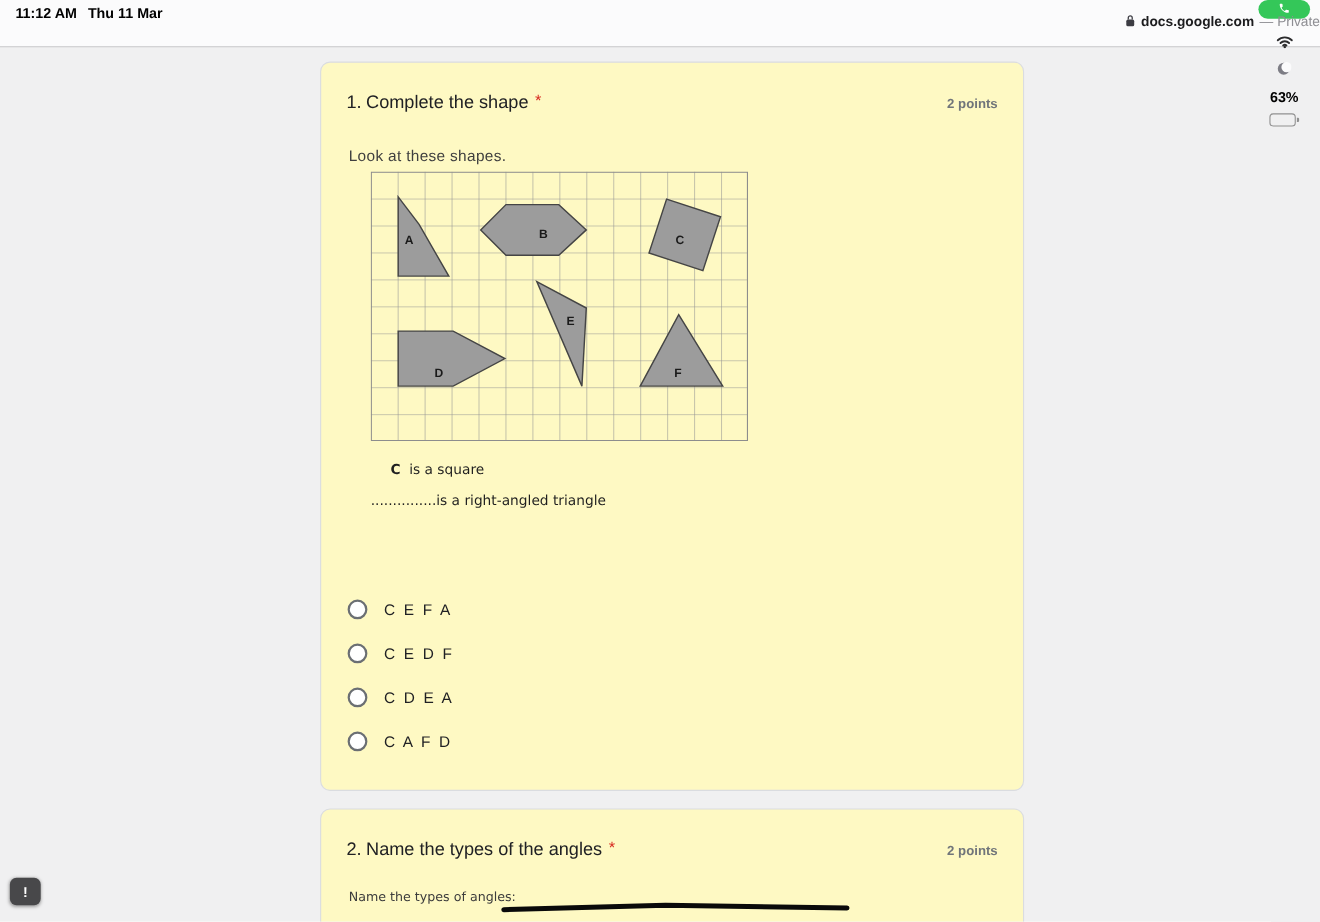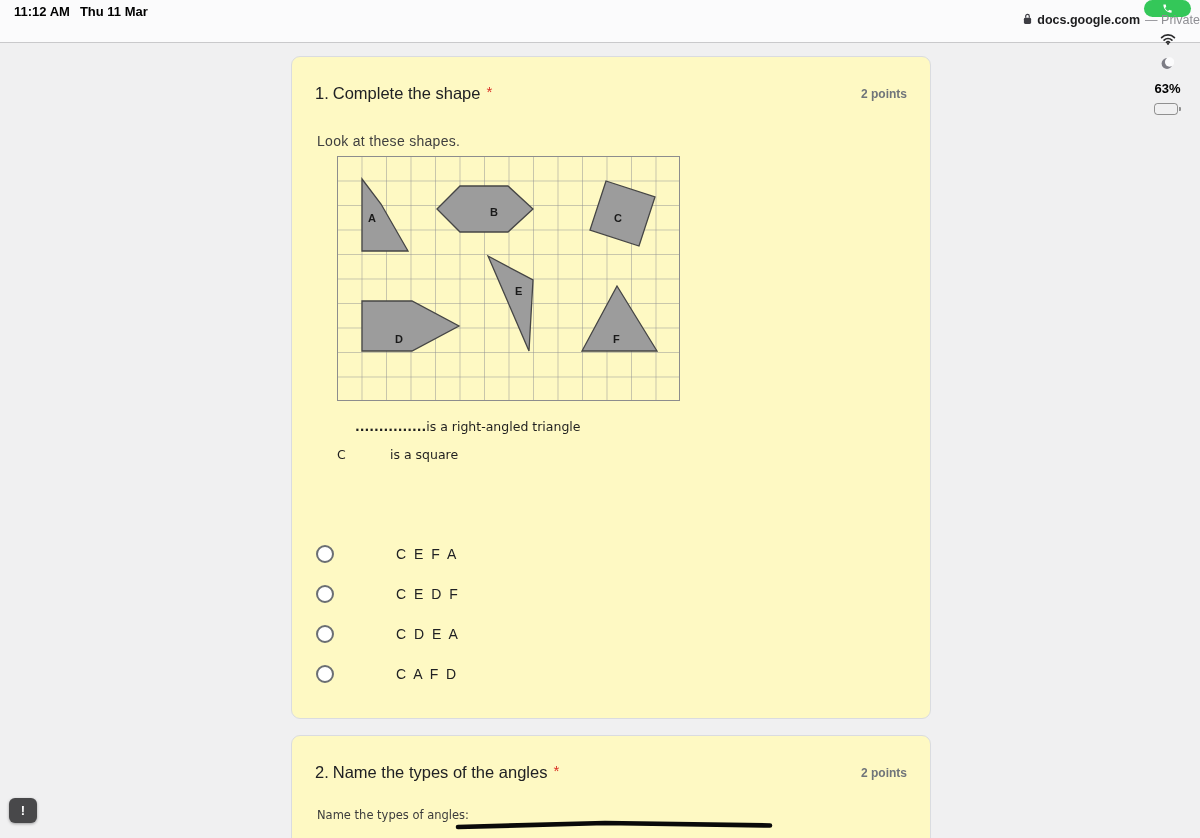--- a/index.html
+++ b/index.html
@@ -68,21 +68,21 @@
     font-size:14px; color:#3f3f3f; letter-spacing:.3px;
   }
   .grid-img { position:absolute; left:45px; top:99px; }
 
   .statements { position:absolute; left:45px; top:356px; font-family:"DejaVu Sans", sans-serif; }
   .stmt { height:28px; line-height:28px; font-size:12.5px; color:#1f1f1f; white-space:nowrap; }
   .stmt .prefix { display:inline-block; min-width:53px; }
   .stmt:first-child .prefix { min-width:35px; padding-left:18px; font-weight:700; }
 
   .options { position:absolute; left:24px; top:477px; }
-  .option { height:40px; display:flex; align-items:center; cursor:pointer;gap:47px; }
+  .option { height:40px; display:flex; align-items:center; cursor:pointer; }
   .radio {
     width:18px; height:18px; border:2px solid #6b6f73; border-radius:50%;
     background:#fff; margin-right:15px; flex:none;
   }
   .option-label { font-size:14px; color:#202124; letter-spacing:2px; }
 
   .caption2 {
     position:absolute; left:25px; top:72px;
     font-family:"DejaVu Sans", sans-serif; font-size:11.5px; color:#3c3c3c;
   }
@@ -177,24 +177,24 @@
       <text x="31" y="66" font-size="11" font-weight="700" fill="#1a1a1a">A</text>
       <text x="153" y="60" font-size="11" font-weight="700" fill="#1a1a1a">B</text>
       <text x="277" y="66" font-size="11" font-weight="700" fill="#1a1a1a">C</text>
       <text x="58" y="187" font-size="11" font-weight="700" fill="#1a1a1a">D</text>
       <text x="178" y="139" font-size="11" font-weight="700" fill="#1a1a1a">E</text>
       <text x="276" y="187" font-size="11" font-weight="700" fill="#1a1a1a">F</text>
     </svg>
 
     <div class="statements">
       <div class="stmt">
+        <span class="prefix">C</span><span>is a square</span>
+      </div>
+      <div class="stmt">
         <span class="prefix">...............</span><span>is a right-angled triangle</span>
-      </div>
-      <div class="stmt">
-        <span class="prefix">C</span><span>is a square</span>
       </div>
     </div>
 
     <div class="options">
       <div class="option">
         <span class="radio"></span>
         <span class="option-label">C E F A</span>
       </div>
       <div class="option">
         <span class="radio"></span>

